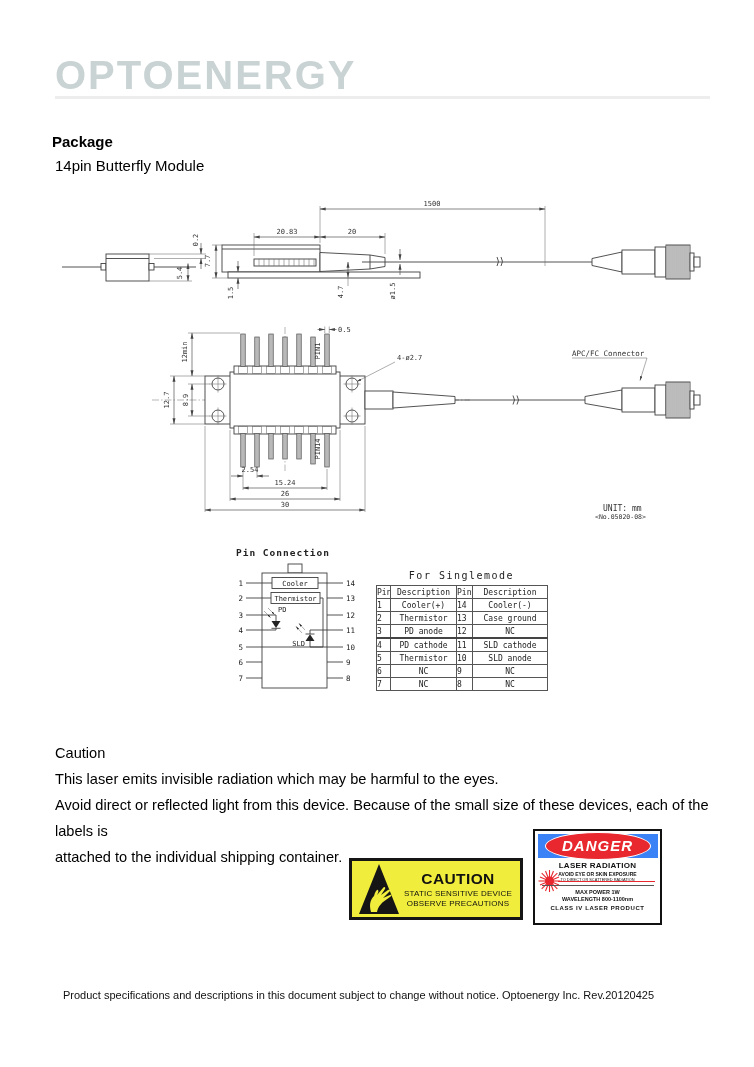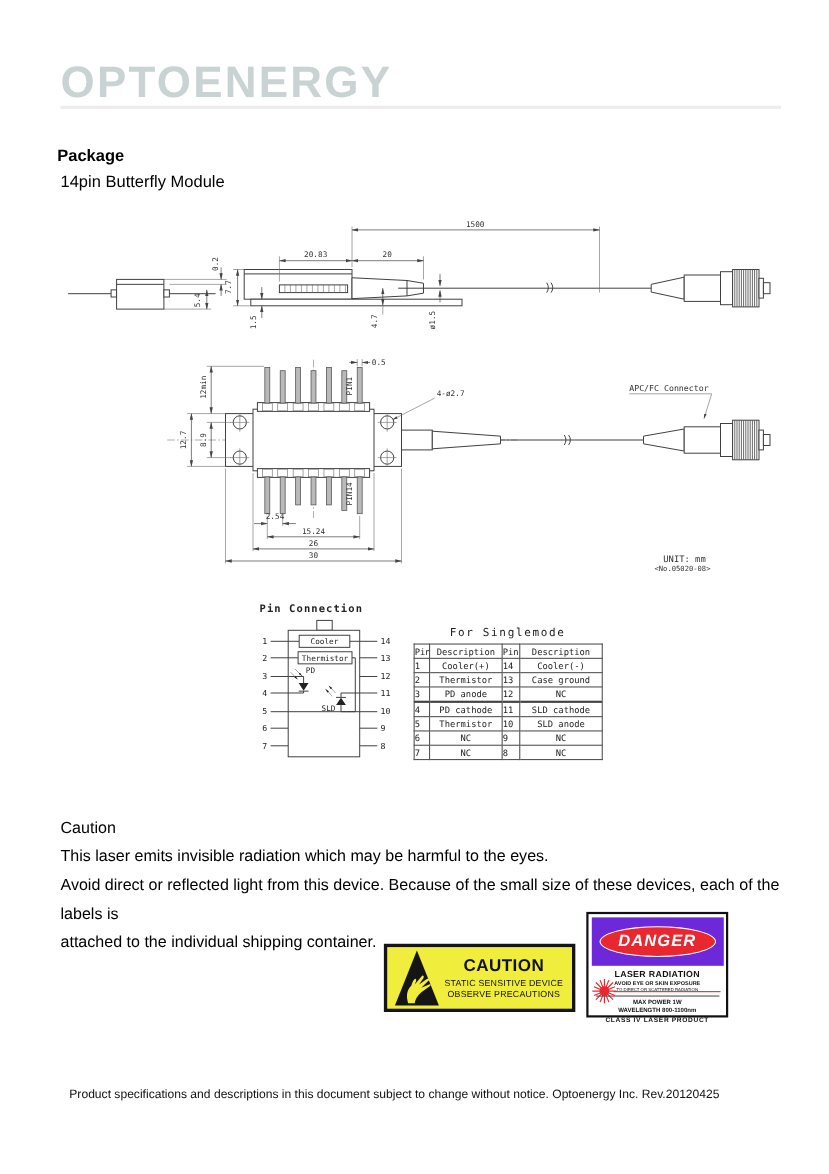--- a/index.html
+++ b/index.html
@@ -30,21 +30,21 @@
   table.sm th,table.sm td{border:1px solid #555;padding:1px 2px;height:10px;font-weight:normal;text-align:center;white-space:nowrap;overflow:hidden}
   table.sm .pin{text-align:left;padding:1px 0}
   table.sm tr.sep td{border-bottom:2px solid #444}
   .ctext{left:55px;top:740px;width:660px;font-size:14.6px;color:#000}
   .ctext div{line-height:26px}
   .esd{left:349px;top:858px;width:174px;height:62px;box-sizing:border-box;border:3px solid #151515;background:#f0ed3c;display:flex;align-items:center}
   .esd-txt{flex:1;text-align:center;padding-right:4px;color:#111}
   .esd-t1{font-size:15.5px;font-weight:800;letter-spacing:.4px}
   .esd-t2,.esd-t3{font-size:8px;font-weight:400;letter-spacing:.2px;margin-top:1px}
   .danger{left:533px;top:829px;width:129px;height:96px;box-sizing:border-box;border:2px solid #111;background:#fff;padding:2.5px}
-  .dg-band{position:relative;height:44px;background:#6d28d9}
+  .dg-band{position:relative;height:24px;background:#3b82f6}
   .dg-oval{position:absolute;left:50%;top:50%;transform:translate(-50%,-50%);width:104px;height:26px;background:#e8282e;border:1.5px solid #fff;border-radius:50%;display:flex;align-items:center;justify-content:center}
   .dg-oval span{color:#fff;font-size:15px;font-weight:800;font-style:italic;letter-spacing:1px}
   .dg-body{position:relative;height:53px}
   .dg-beam{position:absolute;left:20px;right:3px;top:23.5px;height:1.3px;background:#e8282e}
   .dg-texts{position:relative;text-align:center;color:#111}
   .dg-h{font-size:8px;font-weight:800;letter-spacing:.3px;padding-top:3px}
   .dg-s1{font-size:5px;font-weight:600;margin-top:1px}
   .dg-s2{font-size:3.9px;margin-top:.5px}
   .dg-div{height:1px;background:#555;margin:2.5px 4px 0 4px}
   .dg-m1{font-size:5.5px;font-weight:600;margin-top:3.5px}

